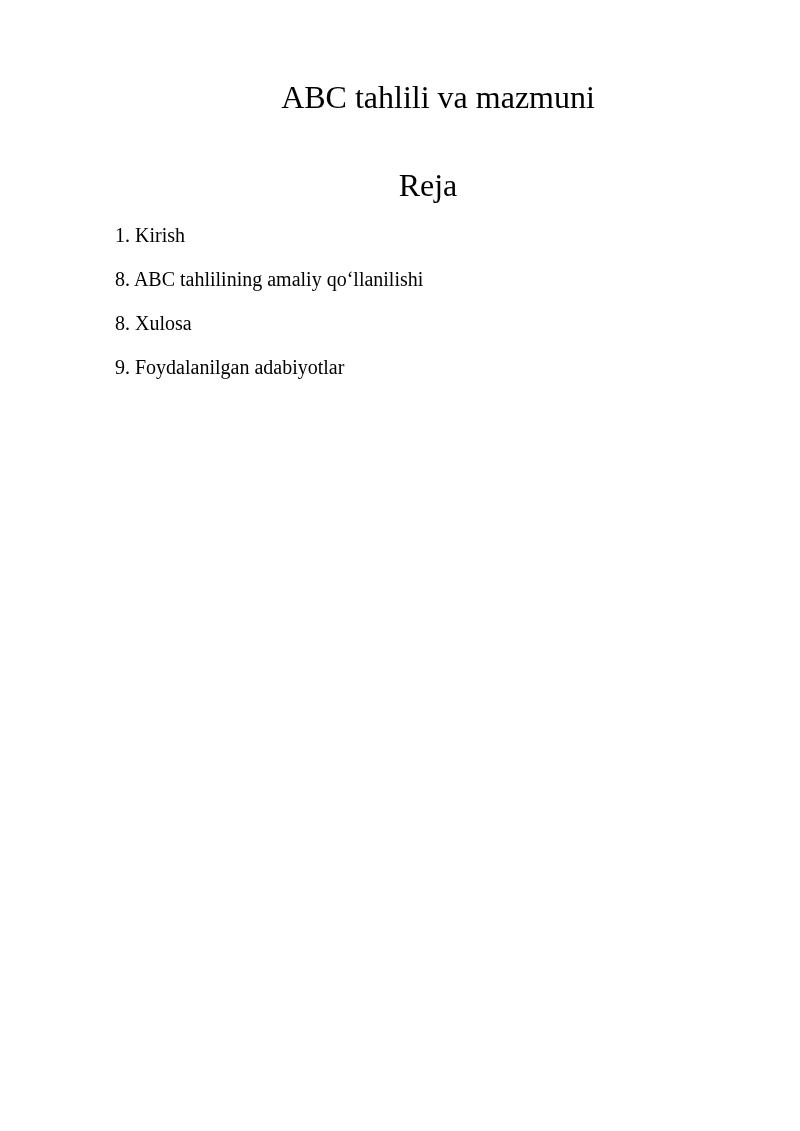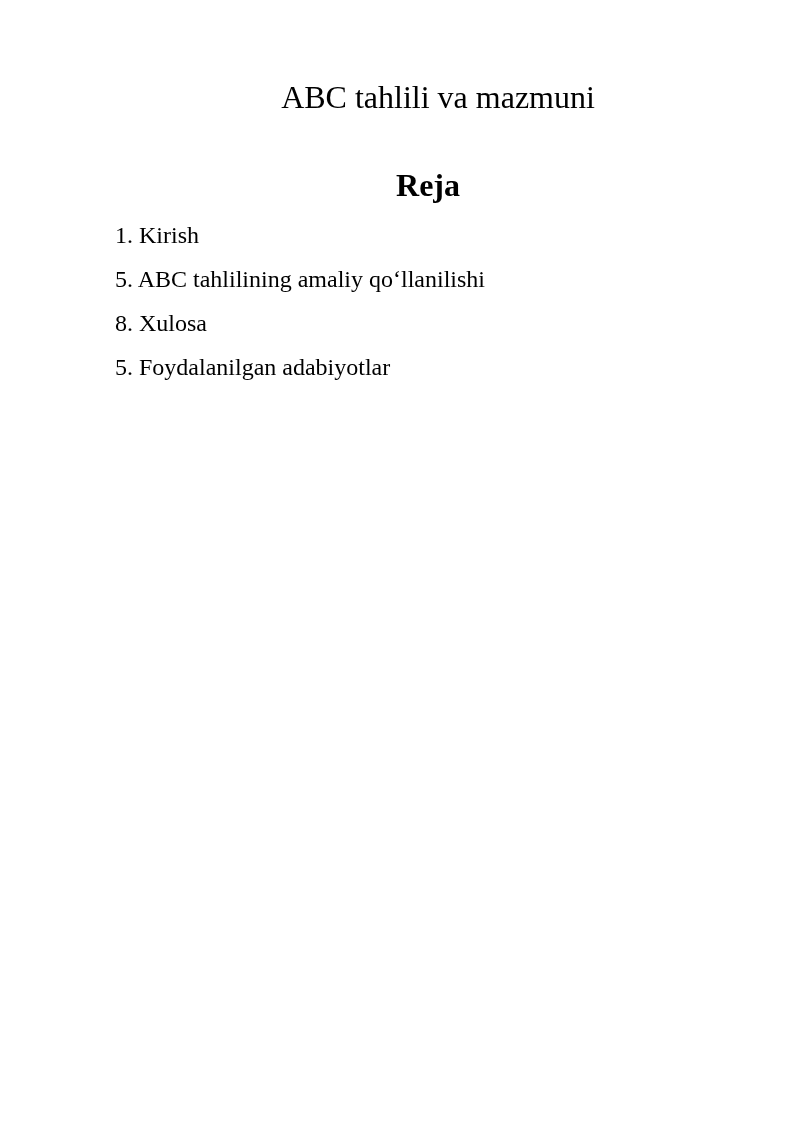--- a/index.html
+++ b/index.html
@@ -35,42 +35,42 @@
     }
     .subtitle {
       position: absolute;
       left: 58px;
       width: 740px;
       top: 165px;
       text-align: center;
       font-size: 32px;
       line-height: 40px;
       margin: 0;
-      font-weight: bold;
+      font-weight: normal;
     }
     .toc {
       position: absolute;
       left: 115px;
       top: 220px;
       margin: 0;
       padding: 0;
       list-style: none;
     }
     .toc li {
-      font-size: 24px;
+      font-size: 20px;
       line-height: 30px;
       height: 44px;
       white-space: nowrap;
     }
   </style>
 </head>
 <body>
 
 <div class="page">
   <h1 class="title">ABC tahlili va mazmuni</h1>
   <h2 class="subtitle">Reja</h2>
   <ul class="toc">
     <li>1. Kirish</li>
-    <li>5. ABC tahlilining amaliy qo‘llanilishi</li>
+    <li>8. ABC tahlilining amaliy qo‘llanilishi</li>
     <li>8. Xulosa</li>
-    <li>5. Foydalanilgan adabiyotlar</li>
+    <li>9. Foydalanilgan adabiyotlar</li>
   </ul>
 </div>
 
 </body></html>

